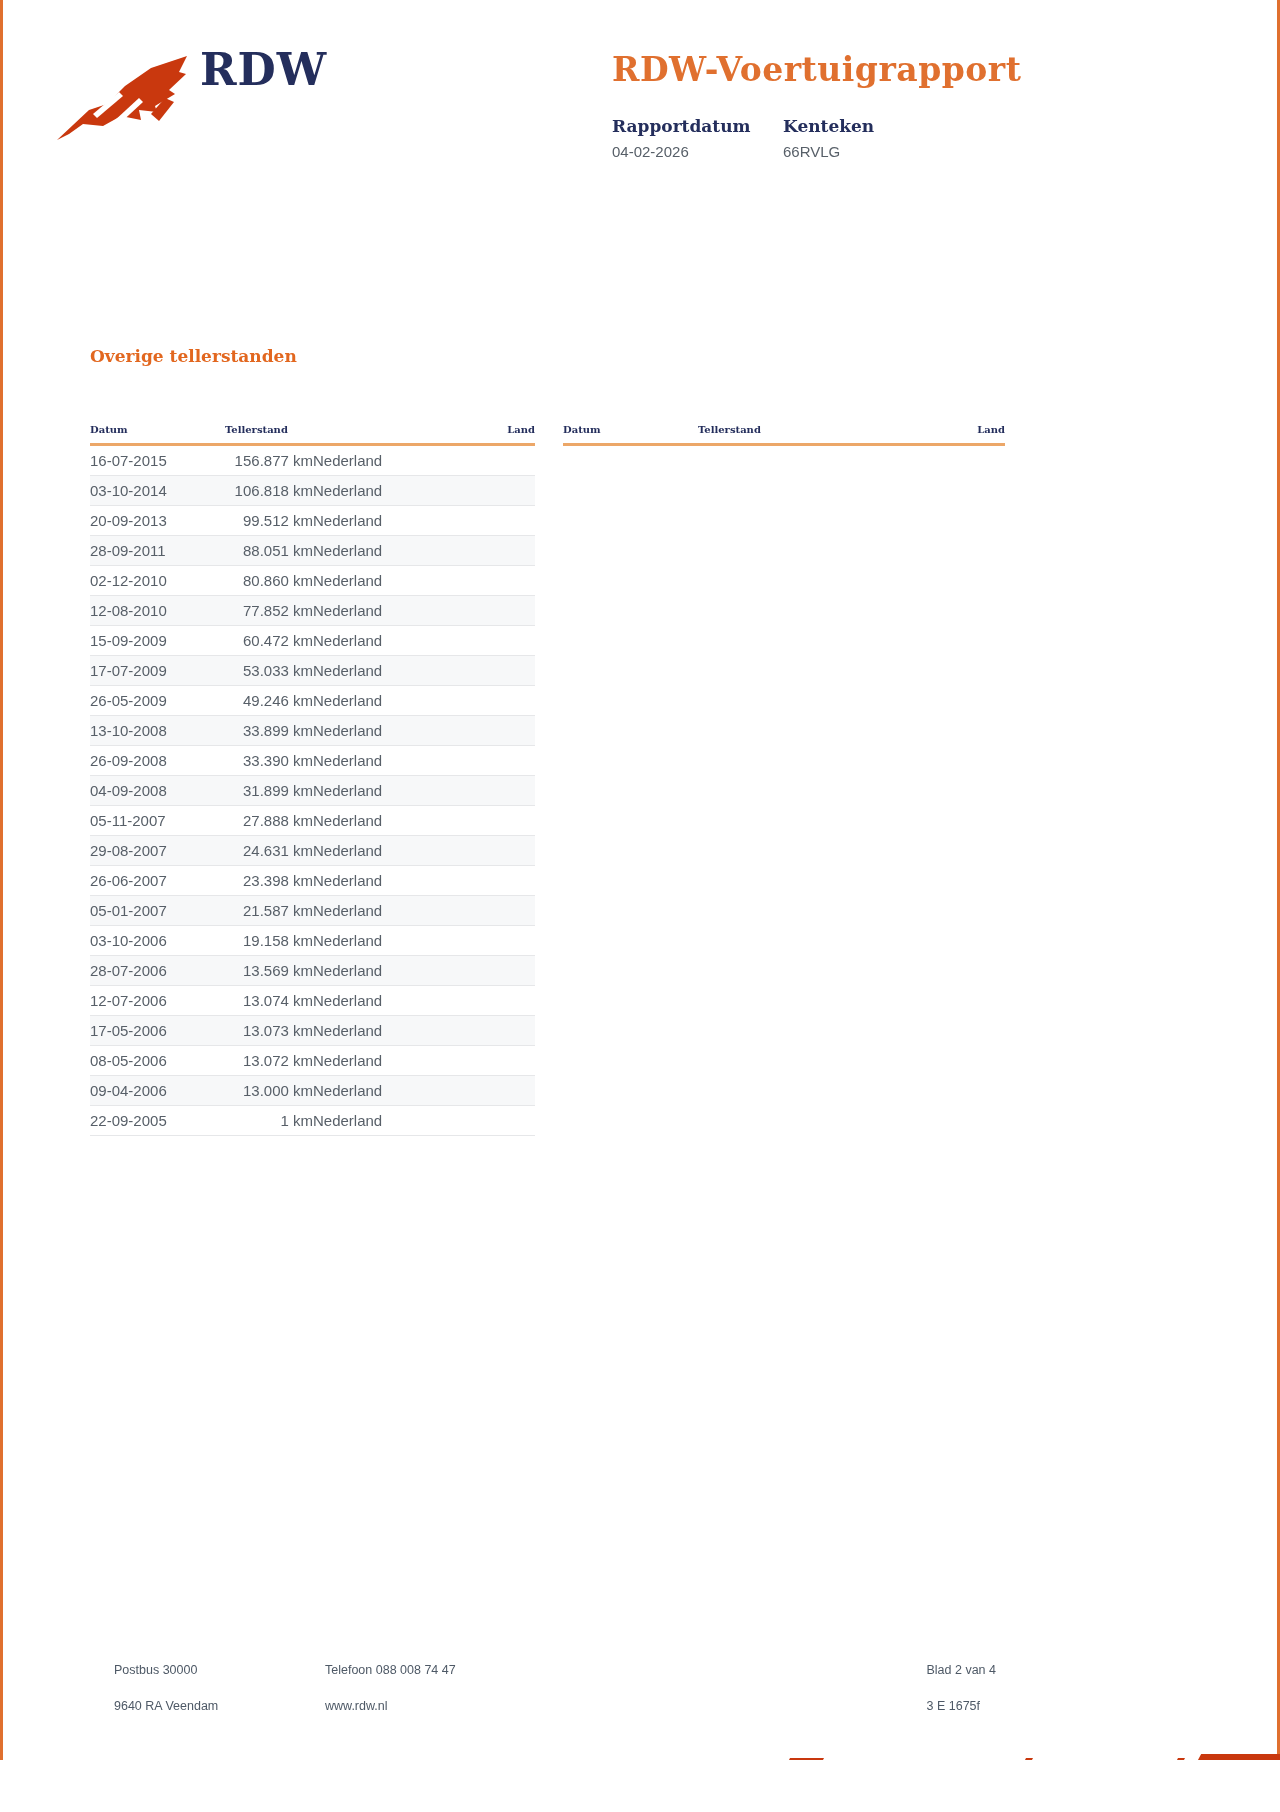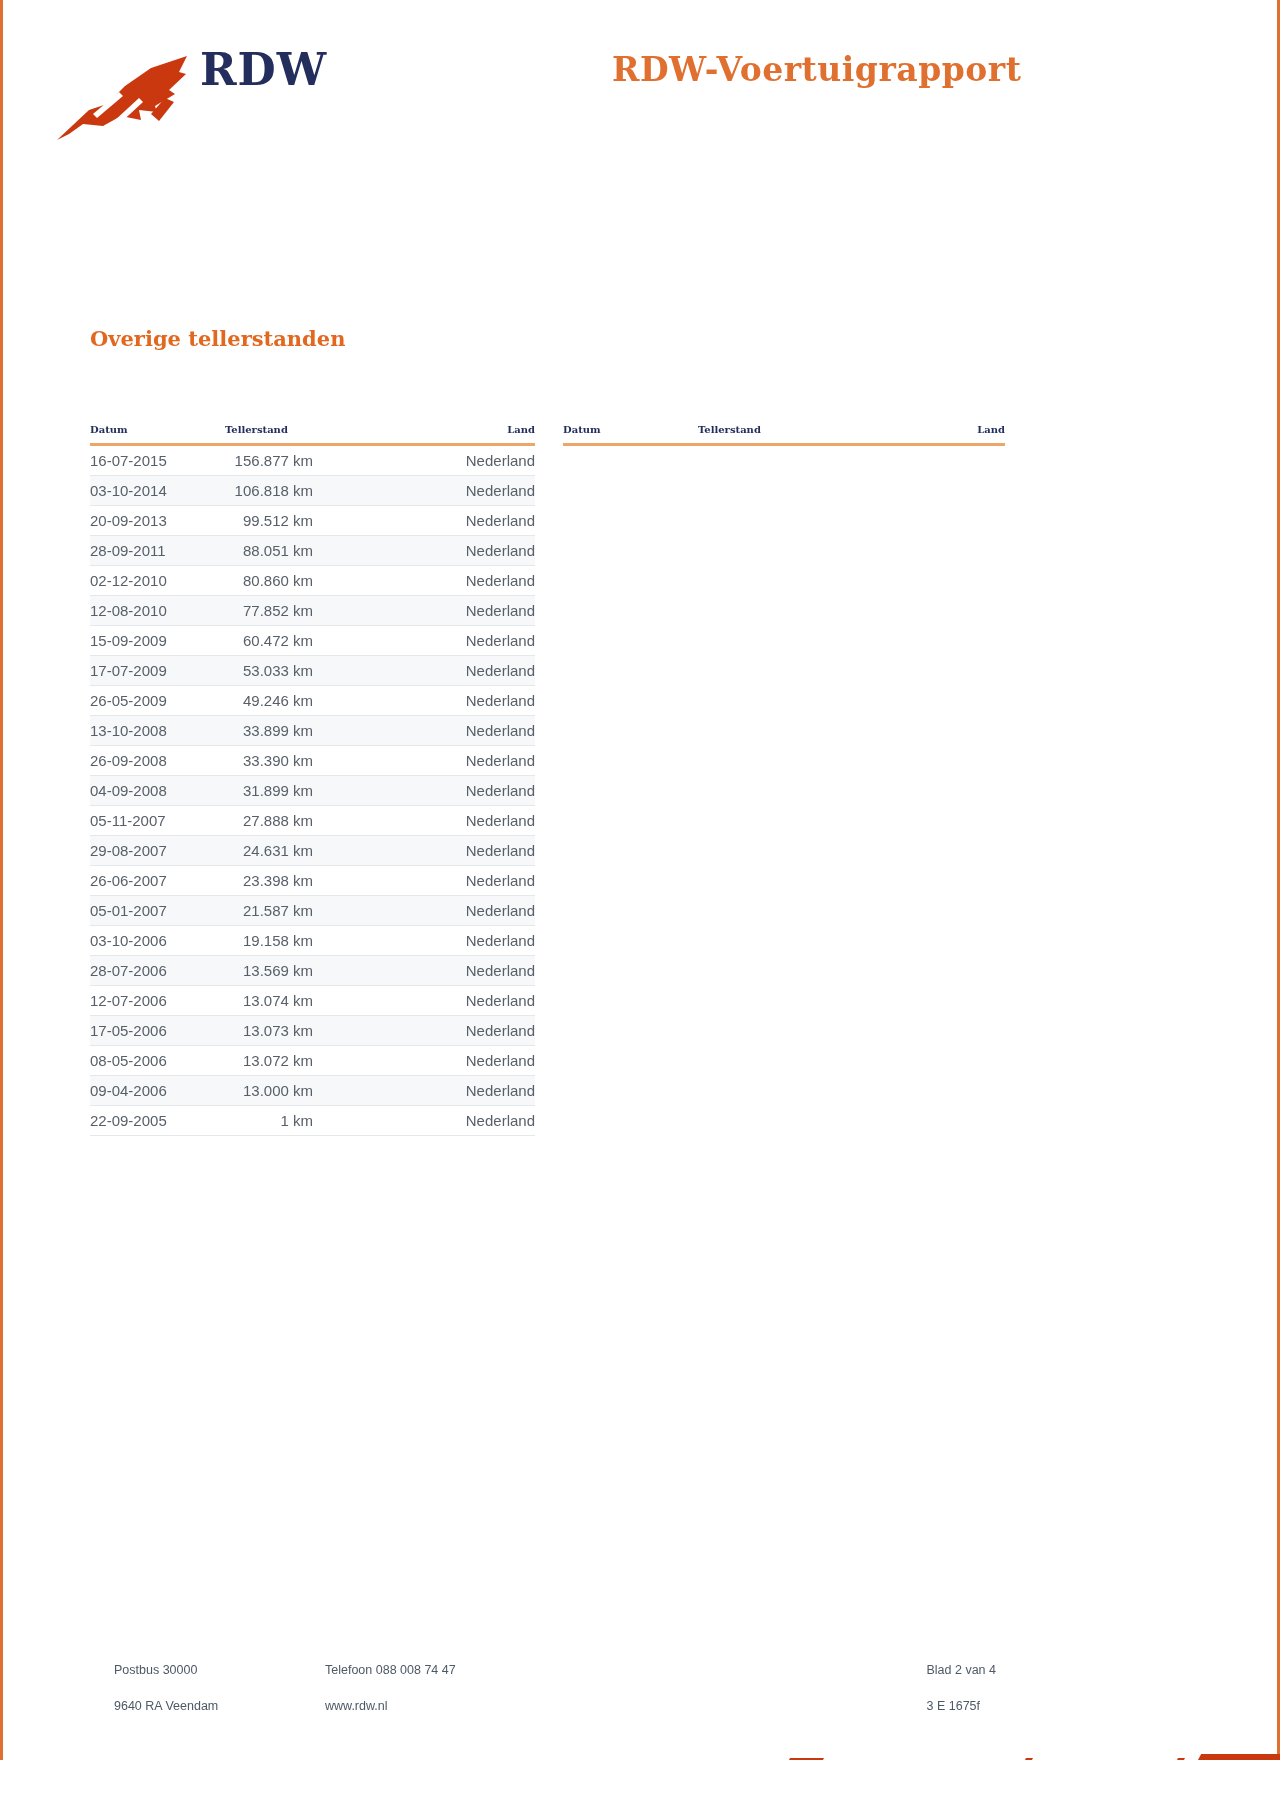--- a/index.html
+++ b/index.html
@@ -28,22 +28,22 @@
   .meta { position:absolute; left:612px; top:116px; display:flex; }
   .meta-col:first-child { width:171px; }
   .meta-label {
     font-family:"DejaVu Serif", serif; font-weight:700; font-size:17px;
     color:var(--brand-navy,#242e5c);
   }
   .meta-value { margin-top:7px; font-size:15px; color:var(--text-gray,#575f68); }
 
   
   .section-heading {
-    position:absolute; left:90px; top:326px;
-    font-family:"DejaVu Serif", serif; font-weight:700; font-size:21px;
+    position:absolute; left:90px; top:346px;
+    font-family:"DejaVu Serif", serif; font-weight:700; font-size:17px;
     color:var(--heading-orange,#e2671f);
   }
 
   
   .table { position:absolute; top:424px; }
   .table-left { left:90px; width:445px; }
   .table-right { left:563px; width:442px; }
   .thead {
     display:flex; align-items:flex-start; height:22px; padding-bottom:3px;
     border-bottom:3px solid var(--rule-orange,#eca768);
@@ -54,21 +54,21 @@
   .th-teller { width:88px; }
   .th-land { flex:1; text-align:right;padding-left:40px; }
   .tr {
     display:flex; align-items:center; height:30px;
     border-bottom:1px solid #e6e7e9;
     font-size:15px; color:var(--text-gray,#575f68);
   }
   .tr:nth-child(even) { background:#f7f8f9; }
   .td-datum { width:135px; }
   .td-teller { width:88px; text-align:right; }
-  .td-land { flex:1; text-align:right; }
+  .td-land { flex:1; text-align:left; }
 
   
   .footer-block {
     position:absolute; top:1652px; font-size:12.5px;
     color:var(--footer-gray,#4e5966); line-height:36px;
   }
   .footer-left { left:90px;margin-left:24px; }
   .footer-mid { left:325px; }
   .footer-right { right:284px; text-align:left; }
 
@@ -84,20 +84,30 @@
 
   <svg class="logo-wing" viewBox="0 0 135 88" xmlns="http://www.w3.org/2000/svg">
     <polygon fill="#c9380e" points="2,86 34,56 52,50 70,32 96,14 132,2 124,18 131,20 114,36 120,40 100,52 102,58 84,56 86,66 66,62 48,72 28,70 14,80"></polygon>
     <polygon fill="#c9380e" points="96,60 110,44 119,48 104,67"></polygon>
     <polygon fill="#ffffff" points="38,60 64,38 68,42 42,64"></polygon>
     <polygon fill="#ffffff" points="58,68 84,44 88,48 62,72"></polygon>
   </svg>
   <div class="logo-text">RDW</div>
 
   <h1 class="title">RDW-Voertuigrapport</h1>
+  <div class="meta">
+    <div class="meta-col">
+      <div class="meta-label">Rapportdatum</div>
+      <div class="meta-value">04-02-2026</div>
+    </div>
+    <div class="meta-col">
+      <div class="meta-label">Kenteken</div>
+      <div class="meta-value">66RVLG</div>
+    </div>
+  </div>
 
   <h2 class="section-heading">Overige tellerstanden</h2>
 
   <div class="table table-left">
     <div class="thead">
       <span class="th th-datum">Datum</span>
       <span class="th th-teller">Tellerstand</span>
       <span class="th th-land">Land</span>
     </div>
     <div class="tbody">

